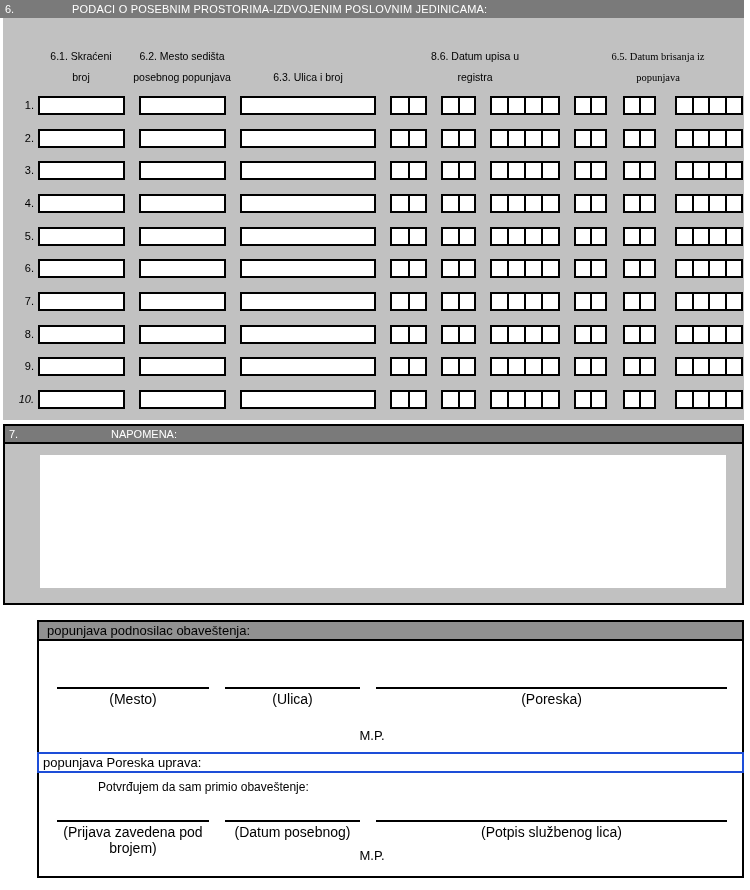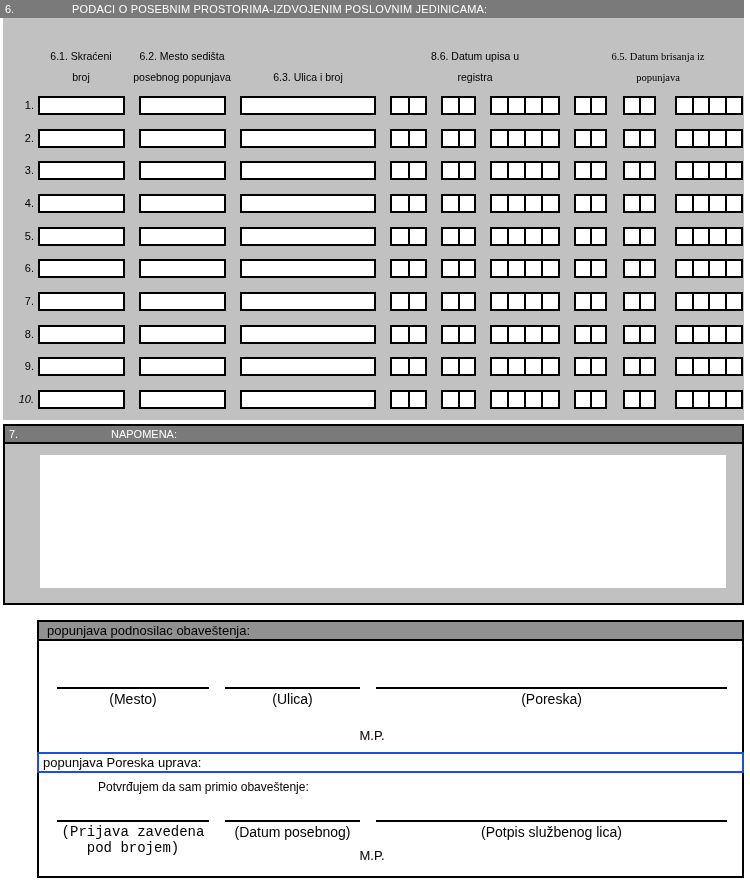--- a/index.html
+++ b/index.html
@@ -454,19 +454,19 @@
   <div class="siglabel" style="left:376px; top:691px; width:351px;">(Poreska)</div>
 
   <div class="seal" style="top:728px;">M.P.</div>
 
   <div class="subbar white">popunjava Poreska uprava:</div>
   <div class="statement" style="left:90px; top:780px;margin-left:8px;">Potvrđujem da sam primio obaveštenje:</div>
 
   <div class="sigline" style="left:57px;  top:820px; width:152px;"></div>
   <div class="sigline" style="left:225px; top:820px; width:135px;"></div>
   <div class="sigline" style="left:376px; top:820px; width:351px;"></div>
-  <div class="siglabel" style="left:57px;  top:824px; width:152px;font-family:Liberation Mono, monospace;">(Prijava zavedena pod brojem)</div>
+  <div class="siglabel" style="left:57px;  top:824px; width:152px;">(Prijava zavedena pod brojem)</div>
   <div class="siglabel" style="left:225px; top:824px; width:135px;">(Datum posebnog)</div>
   <div class="siglabel" style="left:376px; top:824px; width:351px;">(Potpis službenog lica)</div>
 
   <div class="seal" style="top:848px;">M.P.</div>
 
 </div>
 
 </body></html>

